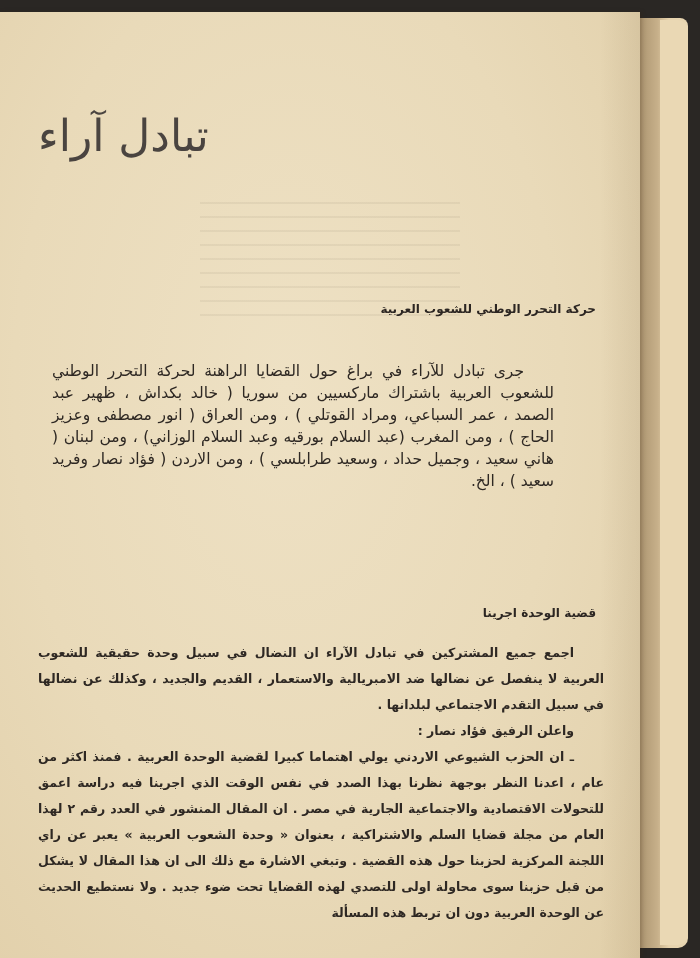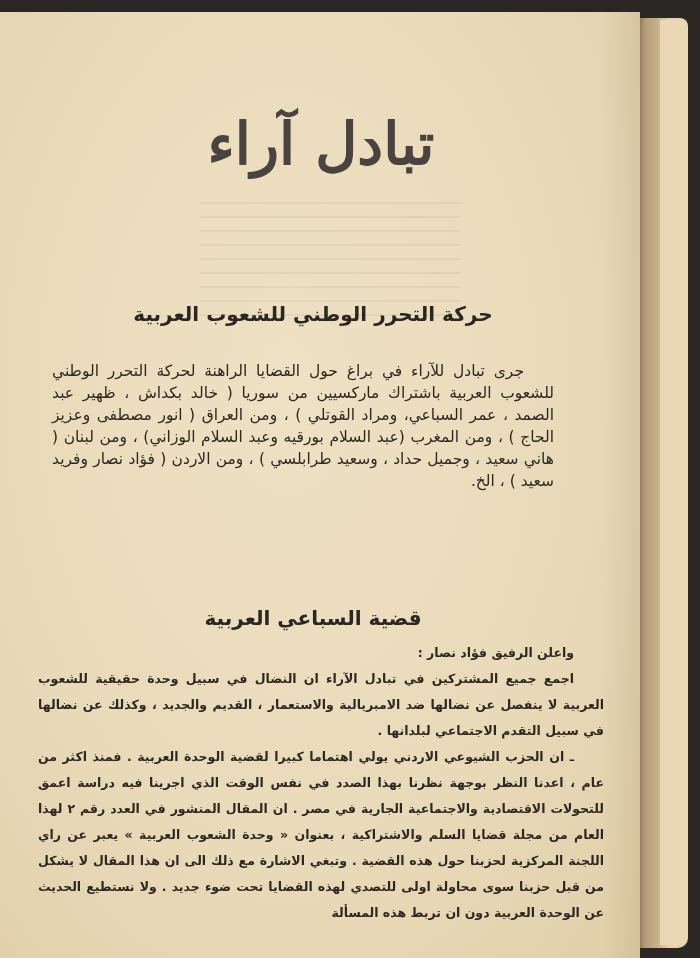--- a/index.html
+++ b/index.html
@@ -25,27 +25,27 @@
     }
     .page-shadow-right {
       position: absolute; right: 0; top: 0; width: 40px; height: 100%;
       background: linear-gradient(90deg, rgba(0,0,0,0) 0%, rgba(120,95,60,0.12) 100%);
     }
     .content {
       position: absolute; left: 38px; top: 0; width: 566px; height: 946px;
       direction: rtl; color: #2f2a25;
     }
     .main-title {
-      position: absolute; top: 98px; left: 0; right: 0; text-align: center;
-      font-family: "DejaVu Serif", serif; font-size: 58px; font-weight: bold;
+      position: absolute; top: 98px; left: 0; right: 0; text-align: left;
+      font-family: "DejaVu Serif", serif; font-size: 44px; font-weight: normal;
       color: #4a4440; letter-spacing: 1px;
     }
     .section-heading {
-      position: absolute; left: 0; right: 16px; text-align: center;
-      font-size: 20px; font-weight: bold; color: #2c2622;
+      position: absolute; left: 0; right: 8px; text-align: right;
+      font-size: 12px; font-weight: bold; color: #2c2622;
     }
     .intro {
       position: absolute; top: 344px; left: 10px; width: 510px;
       font-size: 15.5px; line-height: 22px; text-align: justify;
       color: #2e2823;
     }
     .intro p { margin: 4px; }
     .indent { text-indent: 30px; }
     .body-block {
       position: absolute; top: 628px; left: 0; width: 566px;
@@ -75,23 +75,23 @@
 
   <div class="content">
     <div class="main-title">تبادل آراء</div>
 
     <div class="section-heading" style="top:290px;">حركة التحرر الوطني للشعوب العربية</div>
 
     <div class="intro">
       <p class="indent">جرى تبادل للآراء في براغ حول القضايا الراهنة لحركة التحرر الوطني للشعوب العربية باشتراك ماركسيين من سوريا ( خالد بكداش ، ظهير عبد الصمد ، عمر السباعي، ومراد القوتلي ) ، ومن العراق ( انور مصطفى وعزيز الحاج ) ، ومن المغرب (عبد السلام بورقيه وعبد السلام الوزاني) ، ومن لبنان ( هاني سعيد ، وجميل حداد ، وسعيد طرابلسي ) ، ومن الاردن ( فؤاد نصار وفريد سعيد ) ، الخ.</p>
     </div>
 
-    <div class="section-heading" style="top:594px;">قضية السباعي العربية</div>
+    <div class="section-heading" style="top:594px;">قضية الوحدة اجرينا</div>
 
     <div class="body-block">
+      <p class="indent">اجمع جميع المشتركين في تبادل الآراء ان النضال في سبيل وحدة حقيقية للشعوب العربية لا ينفصل عن نضالها ضد الامبريالية والاستعمار ، القديم والجديد ، وكذلك عن نضالها في سبيل التقدم الاجتماعي لبلدانها .</p>
       <p class="indent">واعلن الرفيق فؤاد نصار :</p>
-      <p class="indent">اجمع جميع المشتركين في تبادل الآراء ان النضال في سبيل وحدة حقيقية للشعوب العربية لا ينفصل عن نضالها ضد الامبريالية والاستعمار ، القديم والجديد ، وكذلك عن نضالها في سبيل التقدم الاجتماعي لبلدانها .</p>
       <p class="indent">ـ ان الحزب الشيوعي الاردني يولي اهتماما كبيرا لقضية الوحدة العربية . فمنذ اكثر من عام ، اعدنا النظر بوجهة نظرنا بهذا الصدد في نفس الوقت الذي اجرينا فيه دراسة اعمق للتحولات الاقتصادية والاجتماعية الجارية في مصر . ان المقال المنشور في العدد رقم ٢ لهذا العام من مجلة قضايا السلم والاشتراكية ، بعنوان « وحدة الشعوب العربية » يعبر عن راي اللجنة المركزية لحزبنا حول هذه القضية . وتبغي الاشارة مع ذلك الى ان هذا المقال لا يشكل من قبل حزبنا سوى محاولة اولى للتصدي لهذه القضايا تحت ضوء جديد . ولا نستطيع الحديث عن الوحدة العربية دون ان تربط هذه المسألة</p>
     </div>
 
     <div class="page-number">– ١١٢ –</div>
   </div>
 </div>
 
 </body></html>

